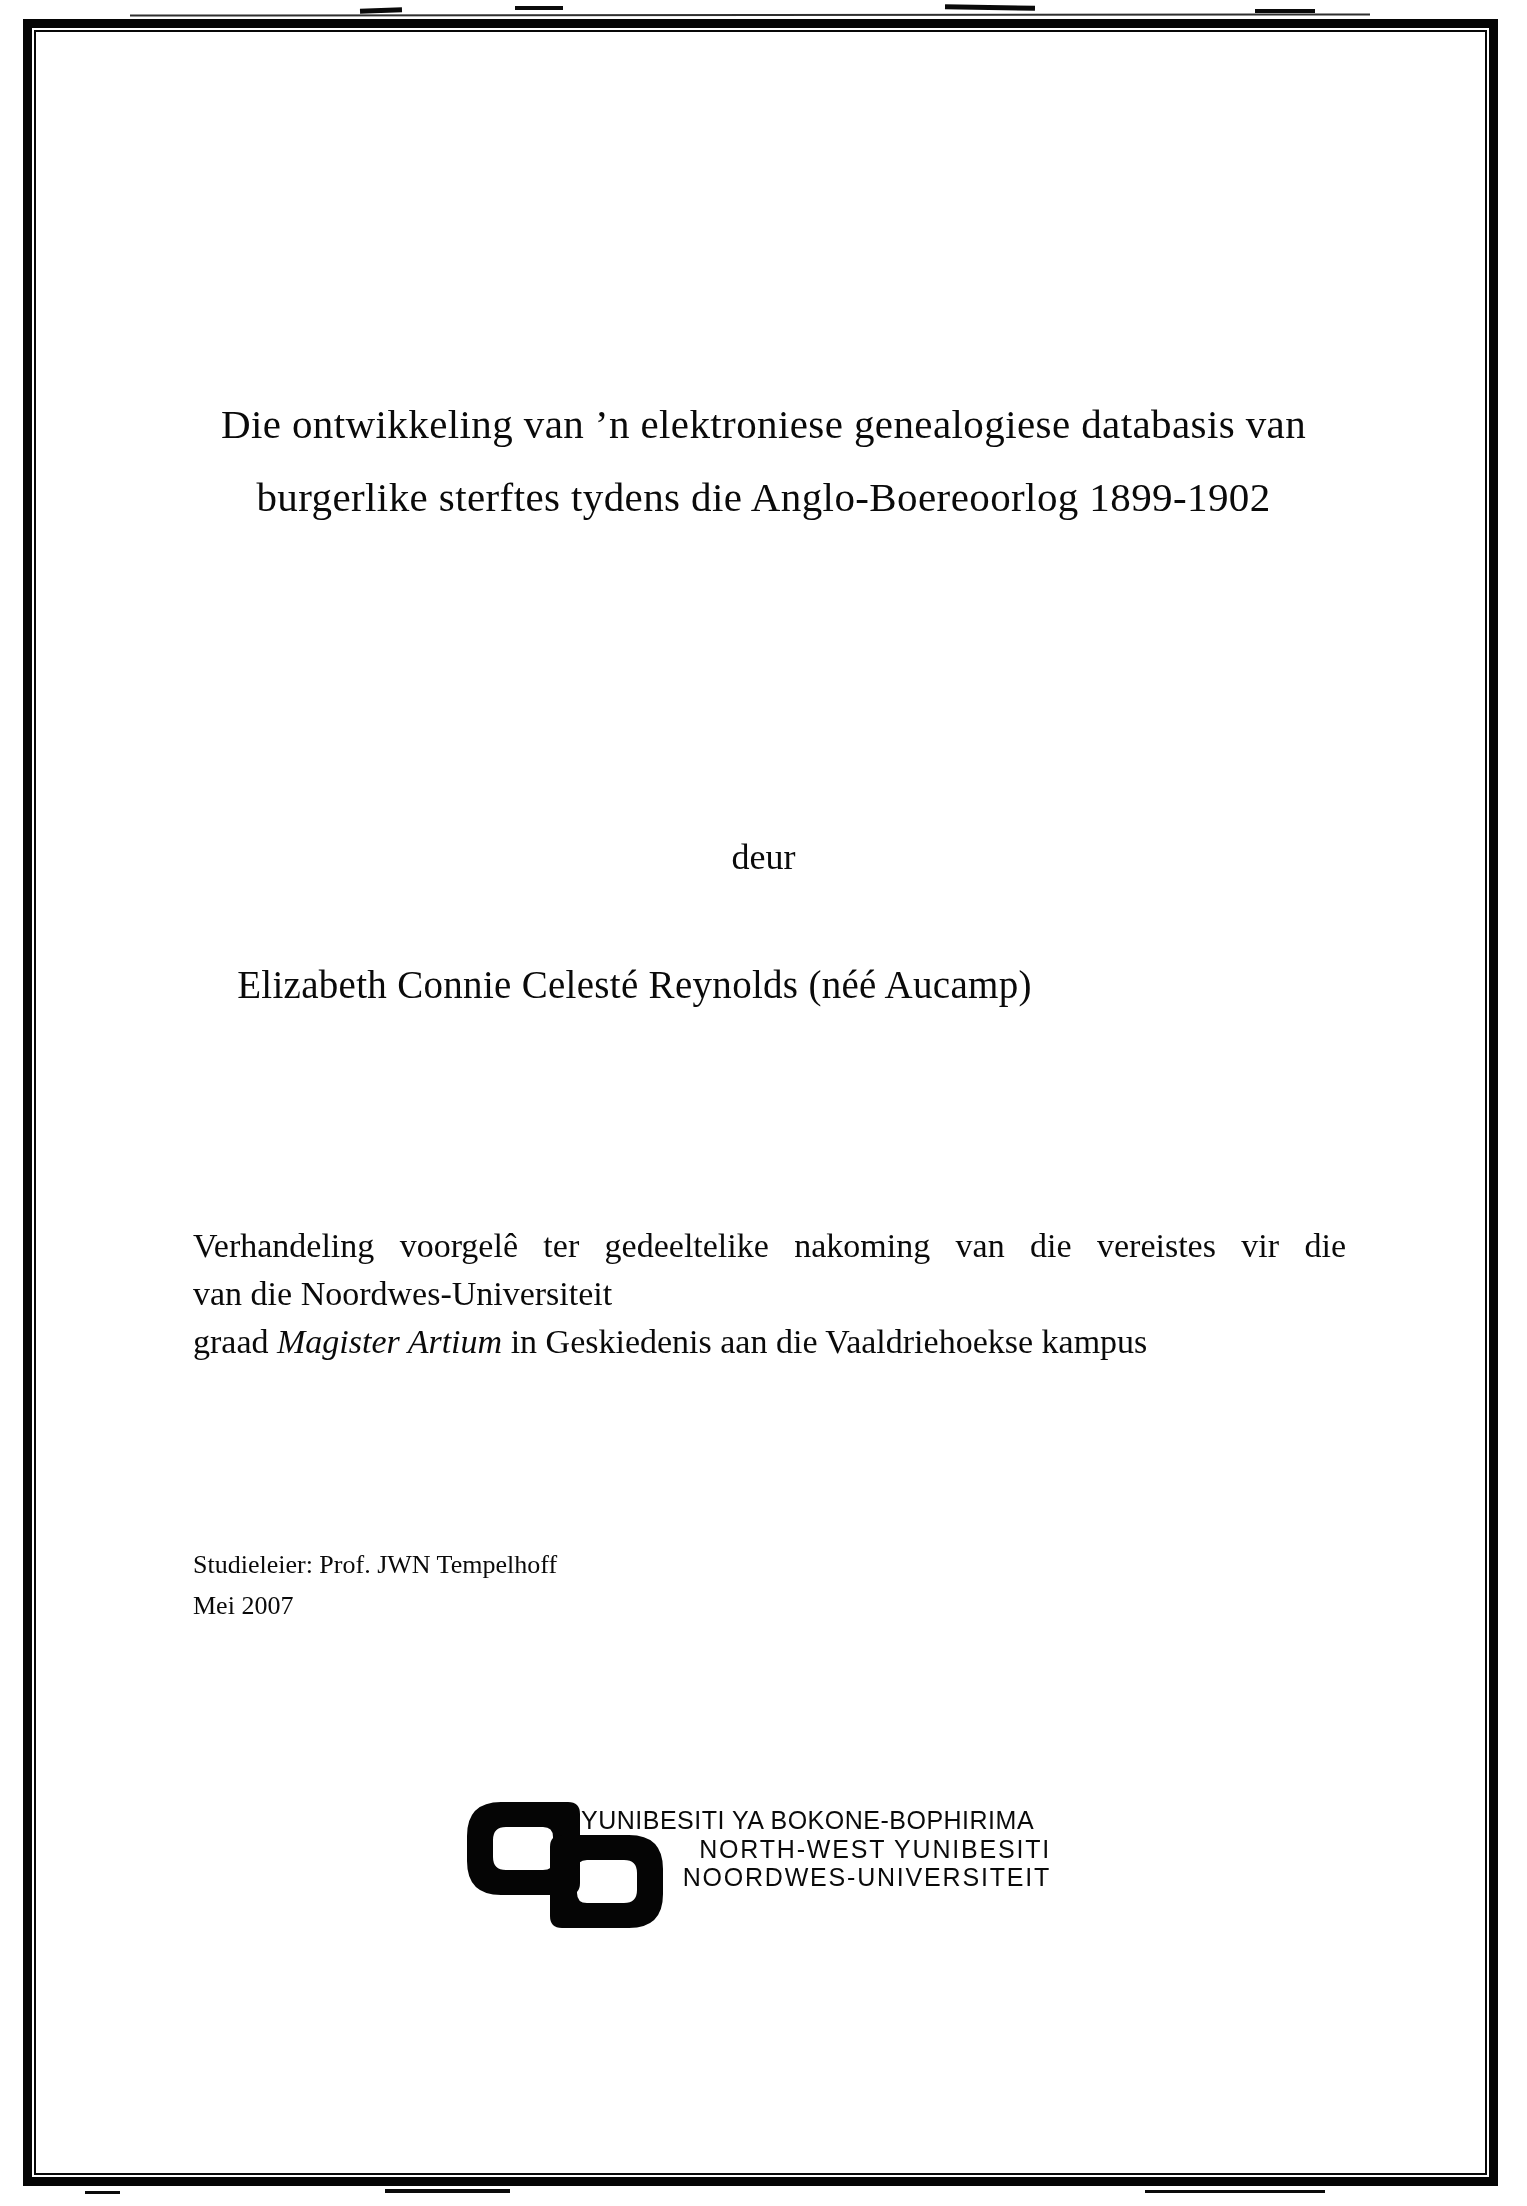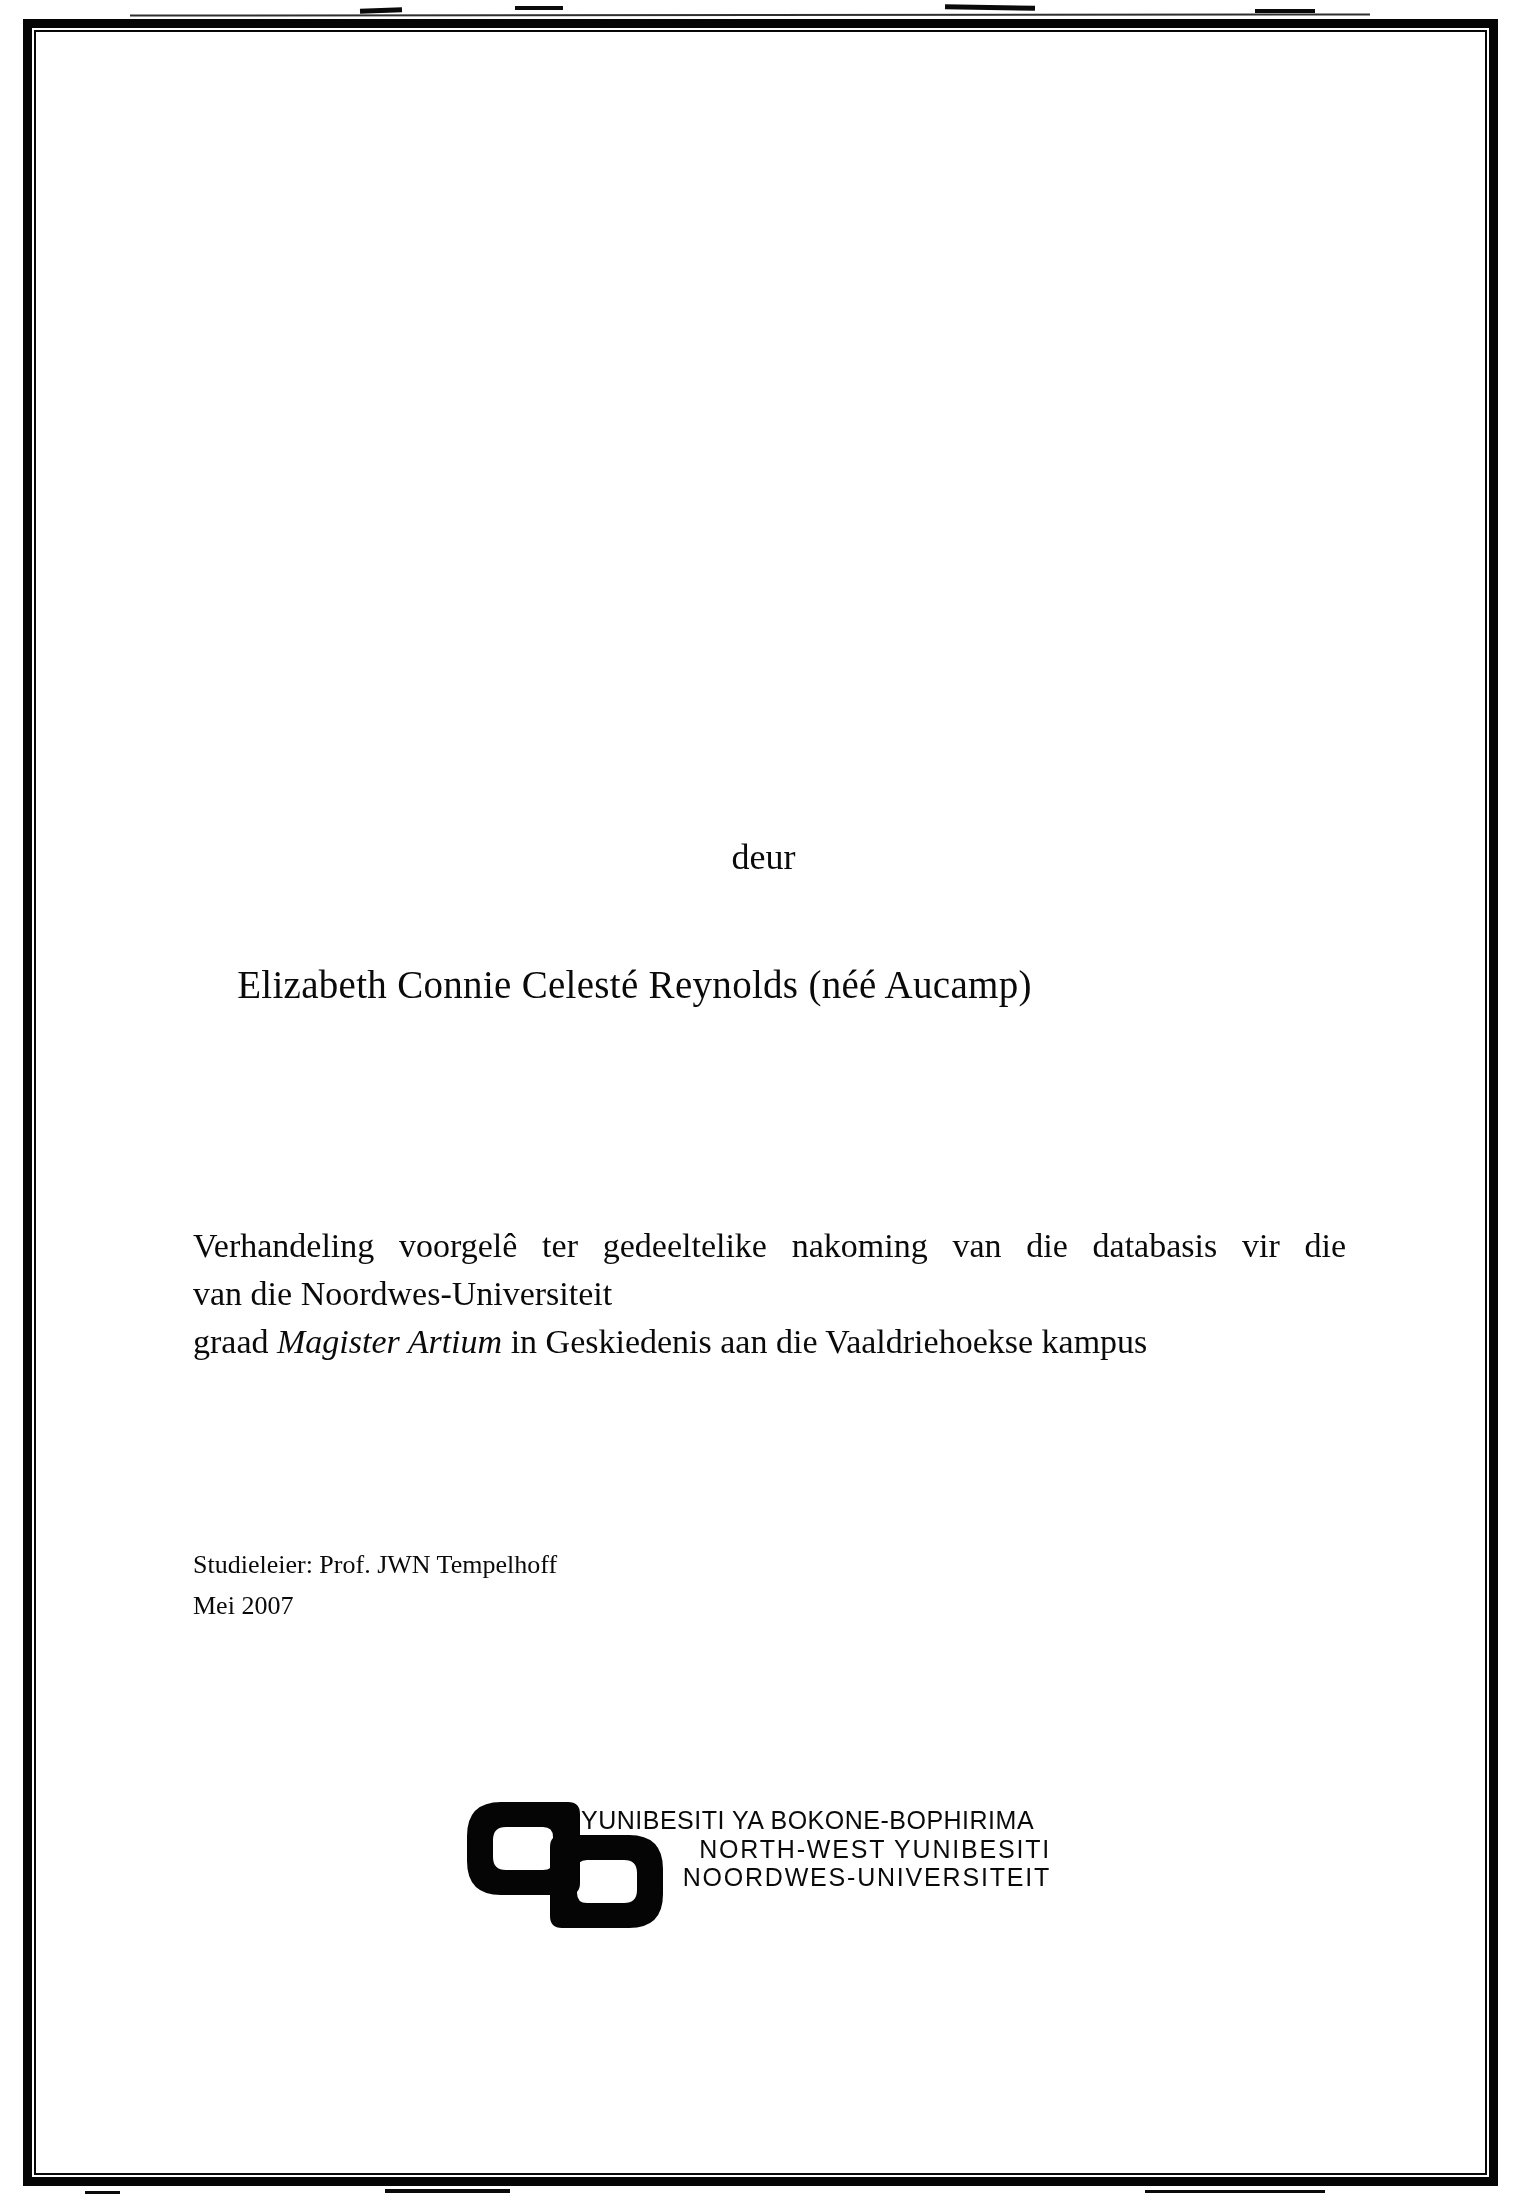--- a/index.html
+++ b/index.html
@@ -63,27 +63,31 @@
 <div class="artifact" style="left:385px;top:2189px;width:125px;height:4px;"></div>
 <div class="artifact" style="left:1145px;top:2190px;width:180px;height:3px;"></div>
 <div class="artifact" style="left:85px;top:2191px;width:35px;height:3px;"></div>
 
 <div class="frame">
   <div class="frame-inner"></div>
 </div>
 
 <div class="content">
 
+  <div class="title">
+    <div>Die ontwikkeling van ’n elektroniese genealogiese databasis van</div>
+    <div>burgerlike sterftes tydens die Anglo-Boereoorlog 1899-1902</div>
+  </div>
 
   <div class="byline">deur</div>
 
   <div class="author">Elizabeth Connie Celesté Reynolds (néé Aucamp)</div>
 
   <div class="statement">
-    <div class="just">Verhandeling voorgelê ter gedeeltelike nakoming van die databasis vir die</div>
+    <div class="just">Verhandeling voorgelê ter gedeeltelike nakoming van die vereistes vir die</div>
     <div>van die Noordwes-Universiteit</div>
     <div><span>graad </span><span class="it">Magister Artium</span><span> in Geskiedenis aan die Vaaldriehoekse kampus</span></div>
   </div>
 
   <div class="supervisor-block">
     <div>Studieleier: Prof. JWN Tempelhoff</div>
     <div>Mei 2007</div>
   </div>
 
   <div class="logo">

